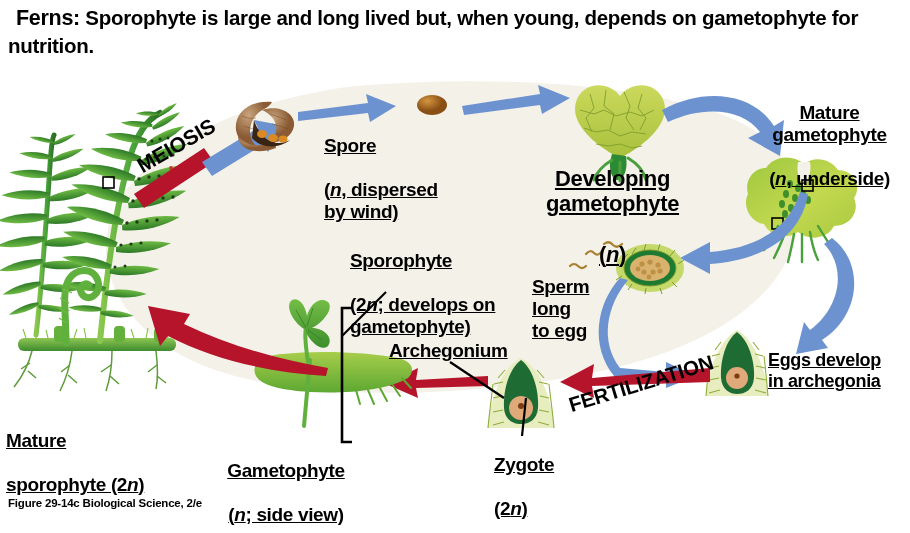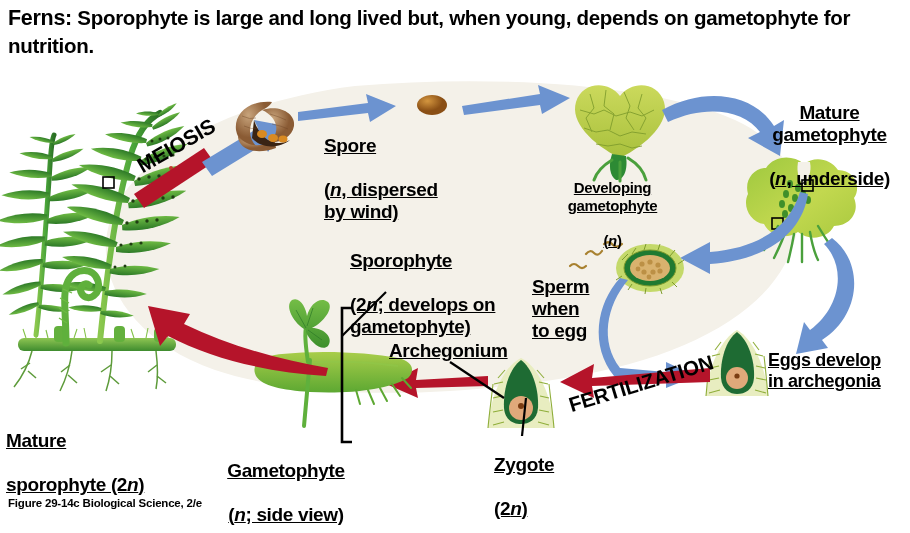--- a/index.html
+++ b/index.html
@@ -9,21 +9,21 @@
     color:#000;
   }
   .canvas{position:absolute;inset:0;}
 
   
   #title{
     position:absolute;left:8px;top:4px;width:880px;
     font-size:20.5px;font-weight:bold;line-height:1.32;
     letter-spacing:-0.3px;
   }
-  #title .lead{font-size:21.5px;}
+  #title .lead{font-size:21.5px;margin-left:8px;}
 
   
   .blob{position:absolute;left:95px;top:78px;width:720px;height:330px;}
 
   
   .lbl{
     position:absolute;font-weight:bold;line-height:1.16;
     letter-spacing:-0.35px;white-space:pre-line;text-decoration:underline;
   }
   .lbl i{font-style:italic;}
@@ -495,38 +495,38 @@
     <path d="M10 0 L 6 38" stroke="#000" stroke-width="2.2" fill="none"></path>
   </svg>
 
 
   <div class="lbl" style="left:324px;top:113px;font-size:19px;text-align:left;width:170px;">
     <span>Spore</span><br>
     <span>(</span><i>n</i><span>, dispersed
 by wind)</span>
   </div>
 
-  <div class="lbl" style="left:525px;top:162px;font-size:15px;text-align:center;width:175px;">
+  <div class="lbl" style="left:525px;top:140px;font-size:22px;text-align:center;width:175px;">
     <span>Developing
 gametophyte</span><br>
     <span>(</span><i>n</i><span>)</span>
   </div>
 
   <div class="lbl" style="left:752px;top:80px;font-size:19px;text-align:center;width:155px;">
     <span>Mature
 gametophyte</span><br>
     <span>(</span><i>n</i><span>, underside)</span>
   </div>
 
 
   <div class="lbl" style="left:768px;top:350px;font-size:18px;">Eggs develop
 in archegonia</div>
 
   <div class="lbl" style="left:532px;top:276px;font-size:19px;">Sperm
-when
+long
 to egg</div>
 
   <div class="lbl" style="left:350px;top:228px;font-size:19px;">
     <span>Sporophyte</span><br>
     <span>(2</span><i>n</i><span>; develops on
 gametophyte)</span>
   </div>
 
   <div class="lbl" style="left:389px;top:340px;font-size:19px;">Archegonium</div>
 

